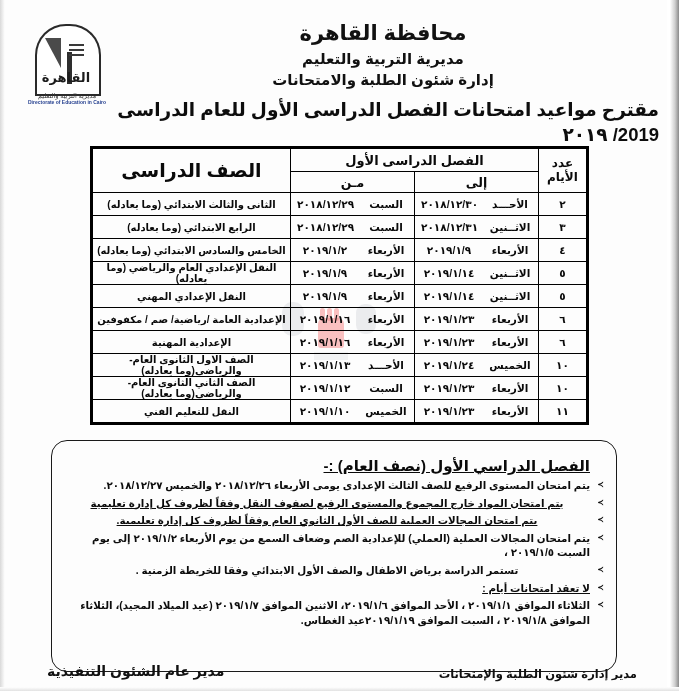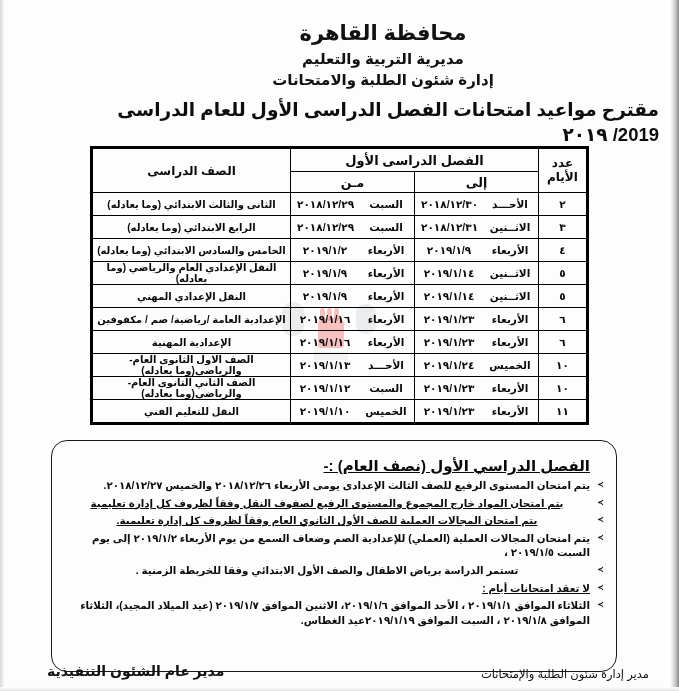--- a/index.html
+++ b/index.html
@@ -91,21 +91,21 @@
   .c-days{width:48px;}
   .c-to{width:124px;}
   .c-from{width:124px;}
   .c-grade{width:198px;}
   td.grade{font-size:10px;padding:0 3px;}
   .cellsplit{display:flex;justify-content:space-between;align-items:center;padding:0 6px;}
   .cellsplit .day{min-width:44px;text-align:center;}
   .cellsplit .date{min-width:56px;text-align:center;direction:ltr;unicode-bidi:bidi-override;}
   th.hdr-term{height:22px;font-size:13px;}
   th.hdr-days{font-size:12px;line-height:1.12;}
-  th.hdr-grade{font-size:12px;text-align:center;}
+  th.hdr-grade{font-size:19px;text-align:center;}
   th.sub{font-size:12.5px;height:20px;}
 
   
   .watermark{position:absolute;top:300px;right:255px;width:180px;height:90px;z-index:0;pointer-events:none;opacity:.55;}
   .wm-hand{position:absolute;left:74px;top:18px;width:26px;height:30px;background:#e33;border-radius:6px 6px 3px 3px;opacity:.55;}
   .wm-f{position:absolute;width:5px;height:13px;background:#e33;border-radius:3px;top:8px;opacity:.55;}
   .wm-grey{position:absolute;left:38px;top:2px;width:22px;height:34px;background:#b9bec7;border-radius:10px;opacity:.5;}
   .wm-grey2{position:absolute;left:112px;top:4px;width:20px;height:30px;background:#b9bec7;border-radius:9px;opacity:.5;}
   .wm-bar{position:absolute;left:70px;top:52px;width:34px;height:8px;background:#cfd3da;opacity:.5;}
 
@@ -139,37 +139,51 @@
     content:"\227B";
     position:absolute;right:2px;top:0px;font-size:8px;color:#111;
   }
   li.c{text-align:center;padding-right:16px;}
   li.u{ }
   li.u > span{text-decoration:underline;}
   li.r{text-align:right;}
 
   
   .footer{position:absolute;bottom:4px;right:18px;width:640px;height:24px;}
-  .sig-right{position:absolute;right:12px;top:4px;
-    font-family:"Liberation Sans","DejaVu Sans",sans-serif;font-weight:normal;font-size:11.5px;}
+  .sig-right{position:absolute;right:24px;top:4px;
+    font-family:"Liberation Sans","DejaVu Sans",sans-serif;font-weight:bold;font-size:11.5px;}
   .sig-left{position:absolute;left:26px;top:0px;
     font-family:"Liberation Sans","DejaVu Sans",sans-serif;font-weight:bold;font-size:14px;}
 </style>
 </head>
 <body>
 
 <div class="page">
 
   <div class="edge-left"></div>
   <div class="edge-right"></div>
   <div class="edge-right2"></div>
   <div class="edge-bottom"></div>
 
   <div class="header">
 
+    <div class="logo">
+      <div class="arch"></div>
+      <div class="archbody"></div>
+      <div class="wedge"></div>
+      <div class="pillar"></div>
+      <div class="bars">
+          <i></i>
+          <i></i>
+          <i></i>
+        </div>
+      <div class="cairoword">القاهرة</div>
+      <div class="sub1">مديرية التربية والتعليم</div>
+      <div class="sub2">Directorate of Education in Cairo</div>
+    </div>
 
     <div class="org">
       <div class="l1">محافظة القاهرة</div>
       <div class="l2">مديرية التربية والتعليم</div>
       <div class="l3">إدارة شئون الطلبة والامتحانات</div>
     </div>
   </div>
 
   <div class="title">
     <span>مقترح مواعيد امتحانات الفصل الدراسى الأول للعام الدراسى</span>

